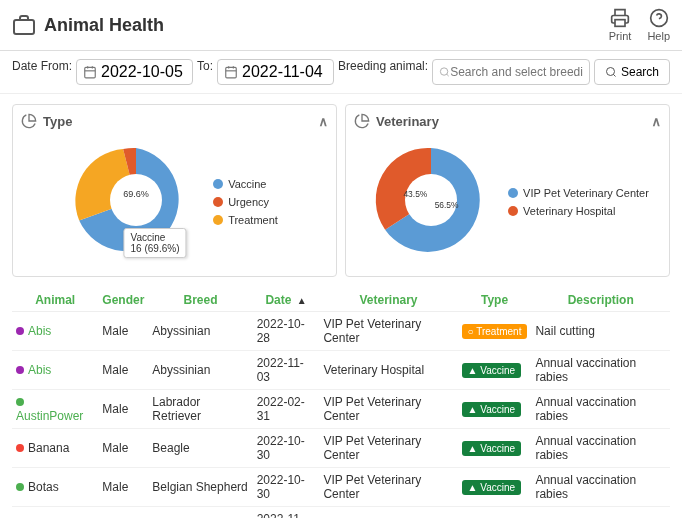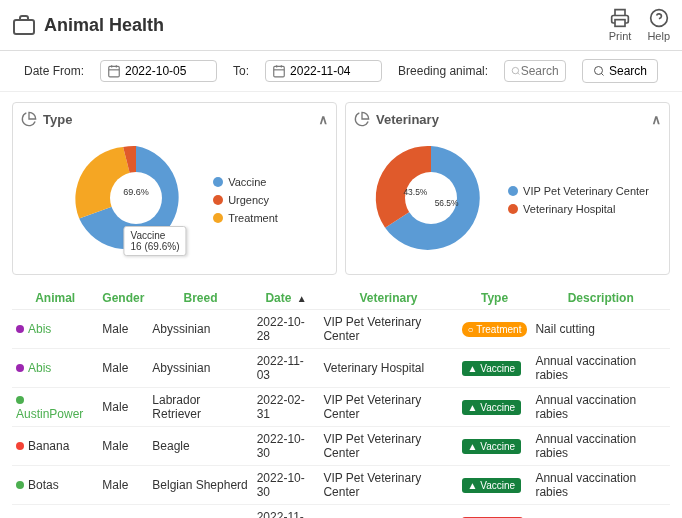--- a/index.html
+++ b/index.html
@@ -7,24 +7,24 @@
 
     
     .header { display: flex; align-items: center; justify-content: space-between; padding: 8px 12px; border-bottom: 1px solid #ddd; }
     .header-left { display: flex; align-items: center; gap: 8px; }
     .header-title { font-size: 18px; font-weight: bold; color: #333; }
     .header-right { display: flex; gap: 16px; }
     .header-btn { display: flex; flex-direction: column; align-items: center; font-size: 11px; color: #555; cursor: pointer; background: none; border: none; }
     .header-btn svg { margin-bottom: 2px; }
 
     
-    .toolbar { display: flex; align-items: center; gap: 16px; padding: 8px 24px; border-bottom: 1px solid #eee; }
+    .toolbar { display: flex; gap: 4px; padding: 8px 12px; border-bottom: 1px solid #eee; }
     .toolbar-label { font-size: 12px; color: #333; }
     .date-input-wrap { display: flex; align-items: center; gap: 4px; border: 1px solid #ccc; border-radius: 4px; padding: 3px 6px; background: #fff; }
-    .date-input-wrap input { border: none; outline: none; font-size: 12px; width: 85px; }
+    .date-input-wrap input { border: none; outline: none; font-size: 16px; width: 85px; }
     .breeding-label { font-size: 12px; }
     .breeding-wrap { display: flex; align-items: center; border: 1px solid #ccc; border-radius: 4px; padding: 3px 6px; background: #fff; flex: 1; max-width: 200px; }
     .breeding-wrap input { border: none; outline: none; font-size: 12px; width: 100%; color: #aaa; }
     .search-btn { background: #fff; border: 1px solid #ccc; border-radius: 4px; padding: 4px 10px; font-size: 12px; cursor: pointer; display: flex; align-items: center; gap: 4px; }
 
     
     .charts-row { display: flex; gap: 0; padding: 10px 12px; }
     .chart-card { flex: 1; border: 1px solid #ddd; border-radius: 4px; padding: 8px; margin: 0 4px; }
     .chart-card:first-child { margin-left: 0; }
     .chart-card:last-child { margin-right: 0; }
@@ -40,21 +40,21 @@
 
     
     .table-wrap { padding: 0 12px 10px; }
     table { width: 100%; border-collapse: collapse; }
     th { text-align: center; font-size: 12px; font-weight: bold; color: #4caf50; padding: 6px 4px 4px; border-bottom: 1px solid #eee; }
     th.sortable { cursor: pointer; }
     th .sort-arrow { color: #333; font-size: 10px; margin-left: 2px; }
     td { padding: 5px 4px; font-size: 12px; border-bottom: 1px solid #f0f0f0; vertical-align: middle; }
     .animal-link { color: #4caf50; text-decoration: none; cursor: pointer; }
     .type-badge { border-radius: 3px; padding: 2px 6px; font-size: 10px; color: white; display: inline-flex; align-items: center; gap: 3px; white-space: nowrap; }
-    .badge-treatment { background: #ff9800; border-radius: 7px; }
+    .badge-treatment { background: #ff9800; }
     .badge-vaccine { background: #15803d; }
     .badge-urgency { background: #e53935; }
     .animal-dot { width: 8px; height: 8px; border-radius: 50%; display: inline-block; margin-right: 4px; }
   </style>
 </head>
 <body>
 
 <div class="header">
   <div class="header-left">
     <svg width="24" height="24" viewBox="0 0 24 24" fill="none" stroke="#555" stroke-width="2">

